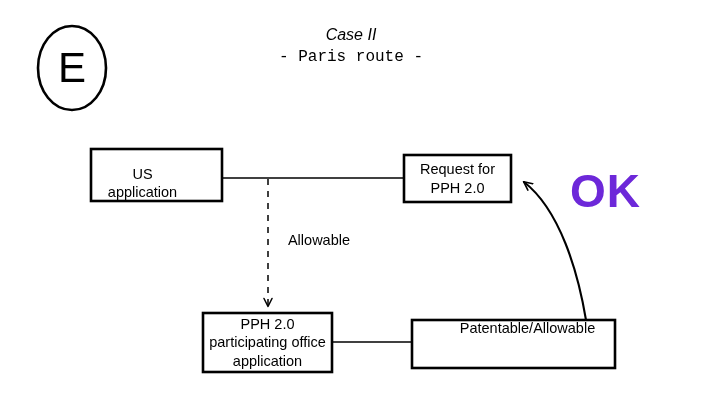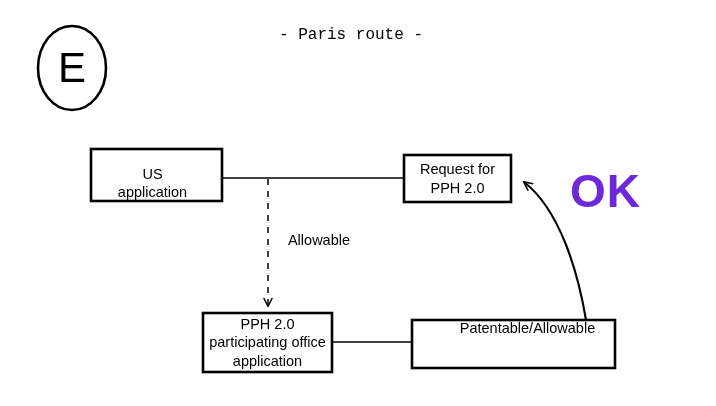--- a/index.html
+++ b/index.html
@@ -87,21 +87,21 @@
     position: absolute;
     left: 570px;
     top: 168px;
     font-family: "Liberation Sans", sans-serif;
     font-size: 46px;
     font-weight: bold;
     color: #6d28d9;
     letter-spacing: 1px;
     line-height: 1;
   }
-  .box-us        { left: 87px;  top: 149px; width: 131px; height: 68px; }
+  .box-us        { left: 77px;  top: 149px; width: 131px; height: 68px; }
   .box-request   { left: 404px; top: 155px; width: 107px; height: 47px; }
   .box-pph       { left: 203px; top: 313px; width: 129px; height: 59px; }
   .box-patent    { left: 412px; top: 304px; width: 231px; height: 48px; }
 </style>
 </head>
 <body>
 
 <div id="canvas">
 
   <svg id="diagram-svg" viewBox="0 0 716 406">
@@ -126,20 +126,21 @@
     <line x1="332" y1="342" x2="412" y2="342" stroke="#000000" stroke-width="1.5"></line>
 
     <line x1="268" y1="179" x2="268" y2="306" stroke="#000000" stroke-width="1.5" stroke-dasharray="6 6" marker-end="url(#arrow-open-dash)"></line>
 
     <path d="M 586 320 C 578 272 560 210 524 182" fill="none" stroke="#000000" stroke-width="2.1" stroke-linecap="round" marker-end="url(#arrow-open)"></path>
   </svg>
 
   <div class="badge-letter">E</div>
 
   <div class="title-block">
+    <div class="title-main">Case II</div>
     <div class="title-sub">- Paris route -</div>
   </div>
 
   <div class="node-label box-us">
     <span>US</span>
     <span>application</span>
   </div>
 
   <div class="node-label box-request">
     <span>Request for</span>

